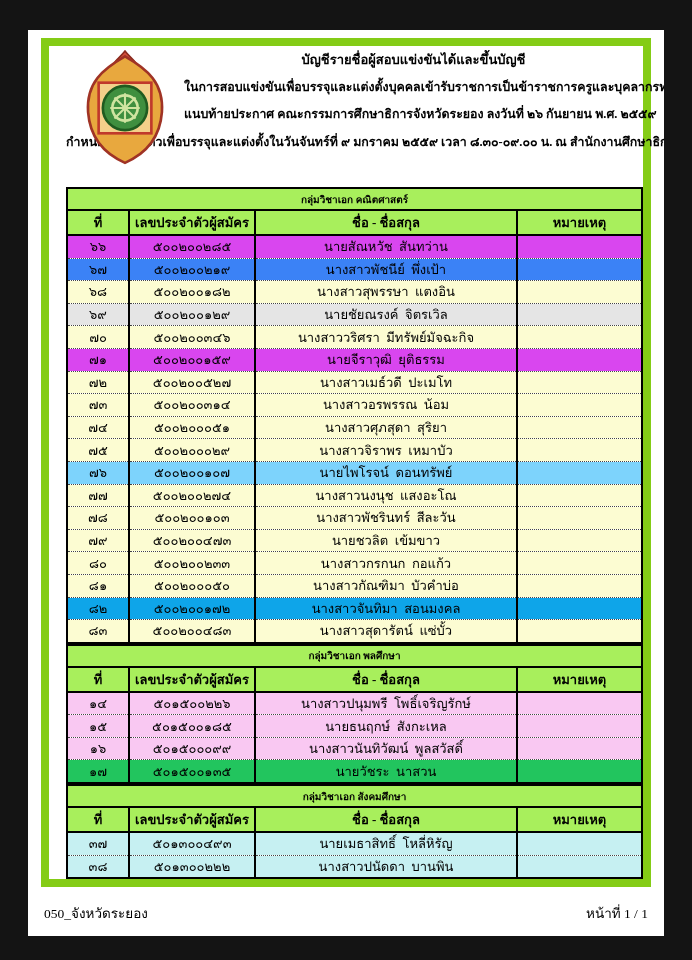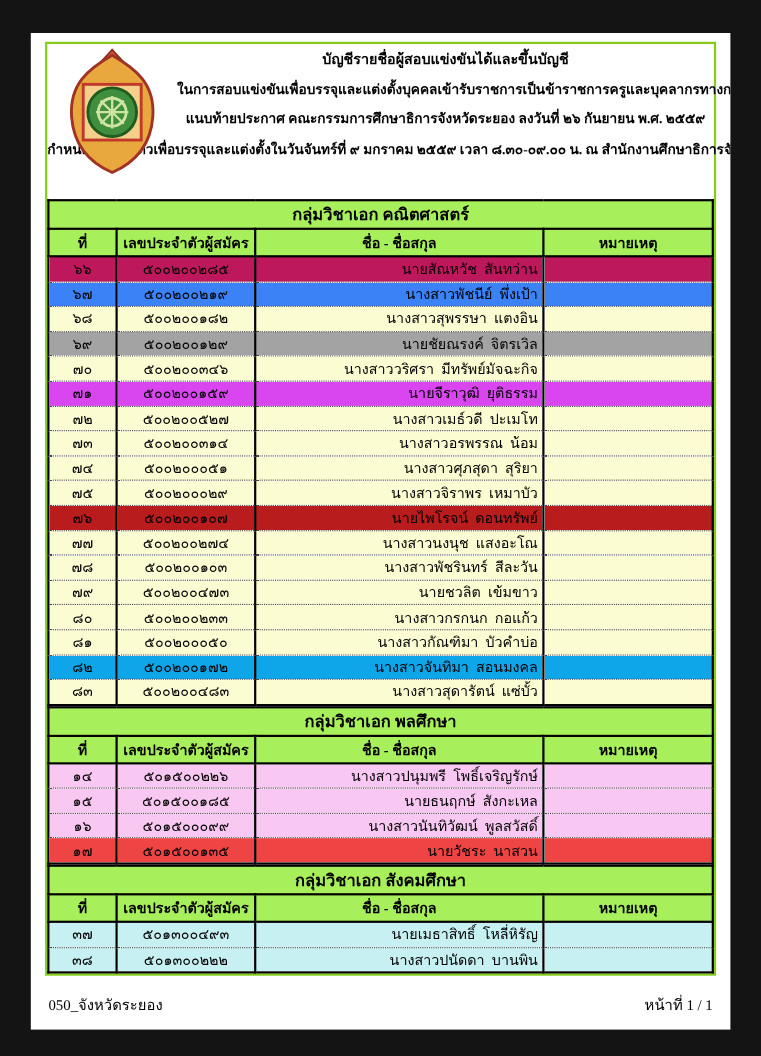--- a/index.html
+++ b/index.html
@@ -9,49 +9,49 @@
     font-family:"Liberation Serif","DejaVu Serif",serif;
     color:#000;
   }
   .page{
     position:absolute;left:28px;top:30px;right:28px;bottom:24px;
     background:#ffffff;
     padding:8px 13px 0 13px;
     box-sizing:border-box;
     overflow:hidden;
   }
-  .sheet{position:relative;border:2px solid #84cc16;background:#fff;}
+  .sheet{position:relative;border:8px solid #84cc16;background:#fff;padding-left:17px;}
   
   .doc-header{position:relative;height:141px;}
   .logo{position:absolute;left:6px;top:4px;width:106px;height:116px;}
   .hline{
     white-space:nowrap;text-align:center;font-weight:bold;
     font-size:13px;line-height:27.5px;overflow:visible;
   }
   .hl-offset{margin-left:118px;}
   .hline.small{font-size:12.4px;}
   
   table.roster{width:100%;border-collapse:collapse;table-layout:fixed;}
   col.c1{width:62px;} col.c2{width:126px;} col.c3{width:262px;} col.c4{width:auto;}
   td.section-band{
     border:2px solid #000;text-align:center;font-weight:bold;
-    font-size:15px;height:20px;padding:0 2px;
+    font-size:10px;height:20px;padding:0 2px;
   }
   tr.head-row th{
     border:2px solid #000;font-size:13px;font-weight:bold;
     height:23px;padding:0 2px;
   }
   tbody.rows td{
     border-left:2px solid #000;border-right:2px solid #000;
     border-bottom:1.5px dotted #444;
     height:21.6px;font-size:13px;padding:0 4px;overflow:hidden;
   }
   tbody.rows tr:last-child td{border-bottom:2px solid #000;}
   .c-no,.c-id{text-align:center;}
-  .c-name{text-align:right;white-space:pre;padding-left:6px;}
+  .c-name{text-align:center;white-space:pre;padding-left:6px;}
   
   .footer{
     display:flex;justify-content:space-between;align-items:center;
     margin-top:15px;font-size:13.5px;padding:0 3px;
   }
 </style>
 </head>
 <body>
 
 <div class="page">
@@ -89,39 +89,39 @@
         <td class="section-band" colspan="4" style="background: rgb(168, 239, 92);">กลุ่มวิชาเอก คณิตศาสตร์</td>
       </tr>
       <tr class="head-row">
               <th style="background: rgb(168, 239, 92);">ที่</th>
               <th style="background: rgb(168, 239, 92);">เลขประจำตัวผู้สมัคร</th>
               <th style="background: rgb(168, 239, 92);">ชื่อ - ชื่อสกุล</th>
               <th style="background: rgb(168, 239, 92);">หมายเหตุ</th>
             </tr>
     </tbody>
     <tbody class="rows">
-            <tr style="background: #be185d; margin-top: 32px;">
+            <tr style="background: #d946ef; margin-top: 32px;">
               <td class="c-no">๖๖</td>
               <td class="c-id">๕๐๐๒๐๐๒๘๕</td>
               <td class="c-name">นายสัณหวัช  สันทว่าน</td>
               <td class="c-note"></td>
             </tr>
             <tr style="background: #3b82f6;">
               <td class="c-no">๖๗</td>
               <td class="c-id">๕๐๐๒๐๐๒๑๙</td>
               <td class="c-name">นางสาวพัชนีย์  พึ่งเป้า</td>
               <td class="c-note"></td>
             </tr>
             <tr style="background: rgb(252, 252, 210); margin-top: 28px;">
               <td class="c-no">๖๘</td>
               <td class="c-id">๕๐๐๒๐๐๑๘๒</td>
               <td class="c-name">นางสาวสุพรรษา  แตงอิน</td>
               <td class="c-note"></td>
             </tr>
-            <tr style="background: #a3a3a3;">
+            <tr style="background: #e5e5e5;">
               <td class="c-no">๖๙</td>
               <td class="c-id">๕๐๐๒๐๐๑๒๙</td>
               <td class="c-name">นายชัยณรงค์  จิตรเวิล</td>
               <td class="c-note"></td>
             </tr>
             <tr style="background: rgb(252, 252, 210);">
               <td class="c-no">๗๐</td>
               <td class="c-id">๕๐๐๒๐๐๓๔๖</td>
               <td class="c-name">นางสาววริศรา  มีทรัพย์มัจฉะกิจ</td>
               <td class="c-note"></td>
@@ -149,21 +149,21 @@
               <td class="c-id">๕๐๐๒๐๐๐๕๑</td>
               <td class="c-name">นางสาวศุภสุดา  สุริยา</td>
               <td class="c-note"></td>
             </tr>
             <tr style="background: rgb(252, 252, 210);">
               <td class="c-no">๗๕</td>
               <td class="c-id">๕๐๐๒๐๐๐๒๙</td>
               <td class="c-name">นางสาวจิราพร  เหมาบัว</td>
               <td class="c-note"></td>
             </tr>
-            <tr style="background: #b91c1c;">
+            <tr style="background: #7dd3fc;">
               <td class="c-no">๗๖</td>
               <td class="c-id">๕๐๐๒๐๐๑๐๗</td>
               <td class="c-name">นายไพโรจน์  ดอนทรัพย์</td>
               <td class="c-note"></td>
             </tr>
             <tr style="background: rgb(252, 252, 210);">
               <td class="c-no">๗๗</td>
               <td class="c-id">๕๐๐๒๐๐๒๗๔</td>
               <td class="c-name">นางสาวนงนุช  แสงอะโณ</td>
               <td class="c-note"></td>
@@ -237,21 +237,21 @@
               <td class="c-id">๕๐๑๕๐๐๑๘๕</td>
               <td class="c-name">นายธนฤกษ์  สังกะเหล</td>
               <td class="c-note"></td>
             </tr>
             <tr style="background: rgb(249, 200, 242);">
               <td class="c-no">๑๖</td>
               <td class="c-id">๕๐๑๕๐๐๐๙๙</td>
               <td class="c-name">นางสาวนันทิวัฒน์  พูลสวัสดิ์</td>
               <td class="c-note"></td>
             </tr>
-            <tr style="background: #ef4444;">
+            <tr style="background: #22c55e;">
               <td class="c-no">๑๗</td>
               <td class="c-id">๕๐๑๕๐๐๑๓๕</td>
               <td class="c-name">นายวัชระ  นาสวน</td>
               <td class="c-note"></td>
             </tr>
           </tbody>
   </table>
 
   <table class="roster">
     <colgroup>

